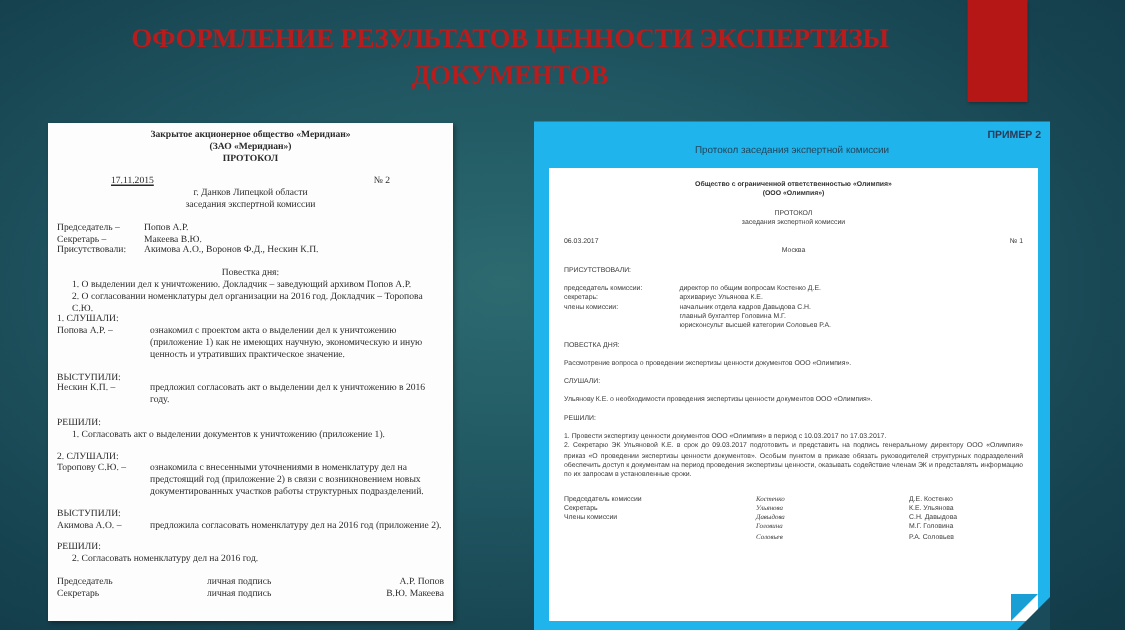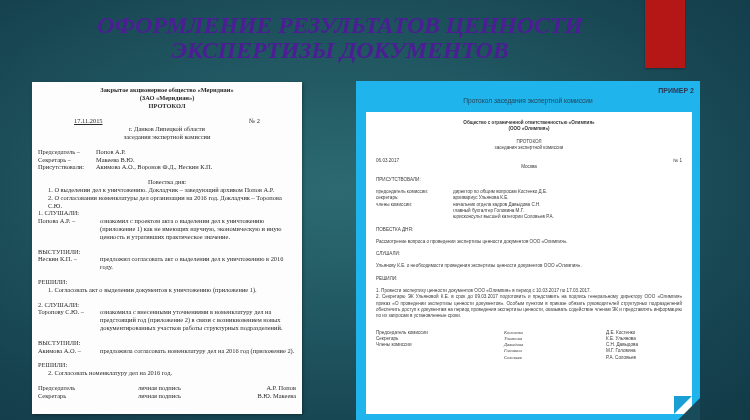--- a/index.html
+++ b/index.html
@@ -9,23 +9,23 @@
     font-family: "Liberation Serif", serif;
     background: radial-gradient(ellipse at 45% 45%, #2c6a70 0%, #1f5560 45%, #16424f 80%, #123a47 100%);
   }
   .red-bar {
     position: absolute; left: 645px; top: 0; width: 40px; height: 68px;
     background: #b51616;
     box-shadow: 0 1px 2px rgba(0,0,0,0.3);
   }
   .slide-title {
     position: absolute; left: 60px; top: 13px; width: 560px;
-    text-align: center; color: #4c1d95;
+    text-align: center; color: #b91c1c;
     font-family: "Liberation Serif", serif;
-    font-size: 24px; line-height: 25px; letter-spacing: -0.2px; font-style: italic;
+    font-size: 18px; line-height: 25px; letter-spacing: -0.2px;
   }
 
   
   .doc-left {
     position: absolute; left: 32px; top: 82px; width: 270px; height: 332px;
     background: #fdfdfd; color: #2a2a2a;
     font-family: "Liberation Serif", serif;
     font-size: 6.4px; line-height: 7.8px;
     padding: 4px 6px 0 6px;
     box-shadow: 1px 1px 3px rgba(0,0,0,0.35);

